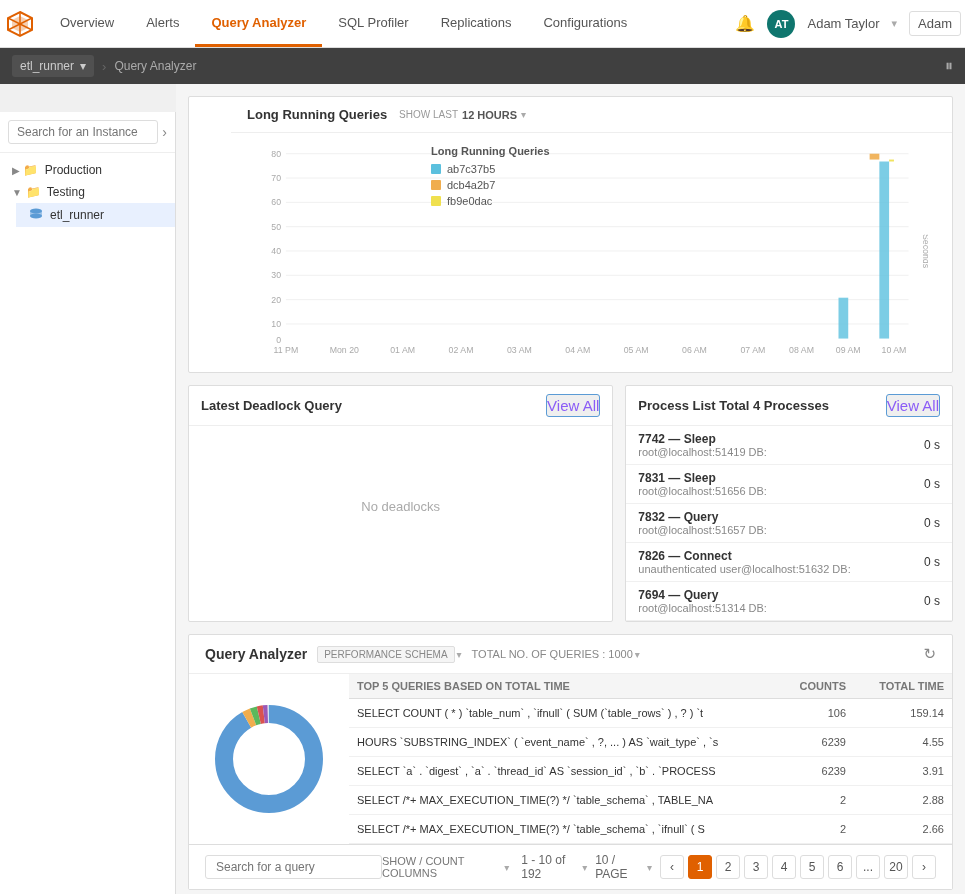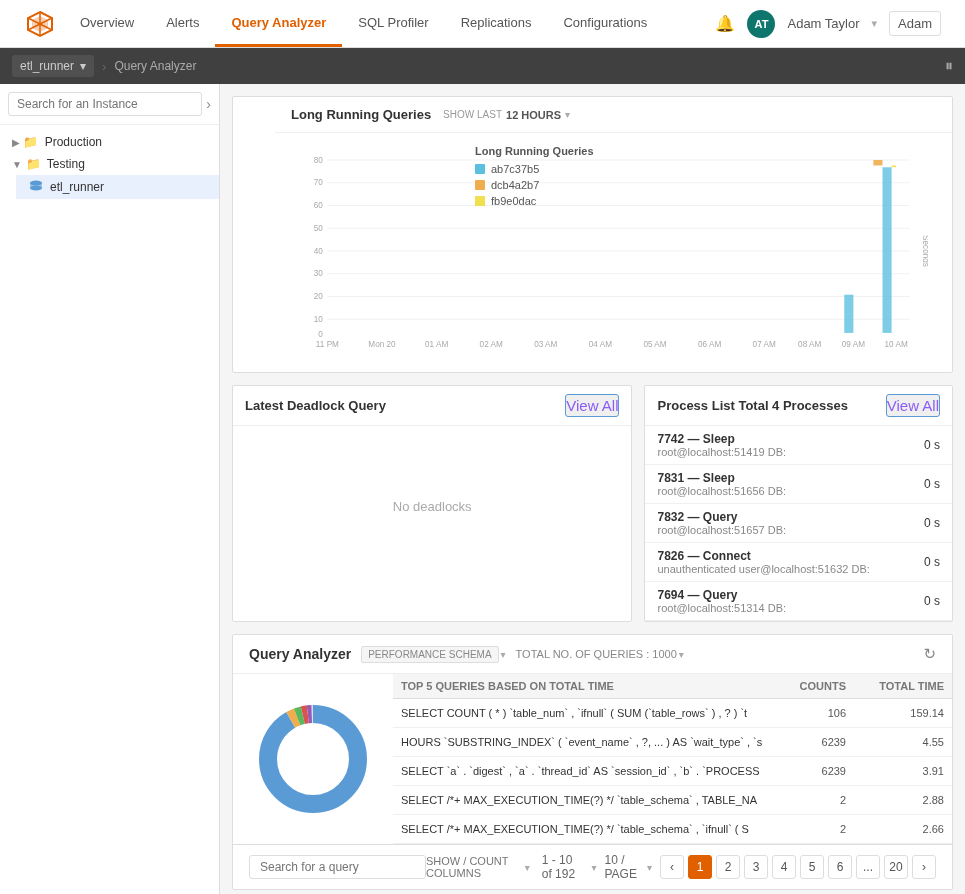--- a/index.html
+++ b/index.html
@@ -1,21 +1,21 @@
 <!DOCTYPE html>
 <html><head>
   <meta charset="utf-8">
   <style>
     * { box-sizing: border-box; margin: 0; padding: 0; }
     body { font-family: -apple-system, BlinkMacSystemFont, 'Segoe UI', Arial, sans-serif; font-size: 13px; background: #f0f0f0; color: #333; }
 
     
     .top-nav {
       display: flex; align-items: center; background: #fff; border-bottom: 1px solid #ddd;
-      height: 48px; padding: 0 24px;
+      height: 48px; padding: 0 4px;
     }
     .top-nav .logo { width: 32px; height: 32px; margin-right: 8px; }
     .top-nav .nav-tabs { display: flex; height: 100%; }
     .top-nav .nav-tab {
       display: flex; align-items: center; padding: 0 16px; font-size: 13px;
       color: #555; cursor: pointer; border-bottom: 3px solid transparent; height: 100%;
     }
     .top-nav .nav-tab.active { color: #e06000; border-bottom-color: #e06000; font-weight: 600; }
     .top-nav .spacer { flex: 1; }
     .top-nav .right-actions { display: flex; align-items: center; gap: 12px; }
@@ -38,22 +38,22 @@
     .sub-nav .separator { color: #666; margin: 0 8px; }
     .sub-nav .breadcrumb-text { color: #aaa; font-size: 12px; }
     .sub-nav .spacer { flex: 1; }
     .sub-nav .pause-btn { color: #aaa; cursor: pointer; font-size: 16px; }
 
     
     .content-wrapper { display: flex; height: calc(894px - 84px); }
 
     
     .sidebar {
-      width: 220px; background: #fff; border-right: 1px solid #ddd;
-      overflow-y: auto; flex-shrink: 0;
+      width: 176px; background: #fff; border-right: 1px solid #ddd;
+      overflow-y: auto; flex-shrink: 0; margin-top: 28px;
     }
     .sidebar .search-box {
       padding: 8px; display: flex; align-items: center;
       border-bottom: 1px solid #eee;
     }
     .sidebar .search-box input {
       width: 100%; border: 1px solid #ddd; border-radius: 3px;
       padding: 4px 8px; font-size: 12px; color: #888;
     }
     .sidebar .nav-back { color: #888; cursor: pointer; font-size: 14px; margin-left: 4px; }

